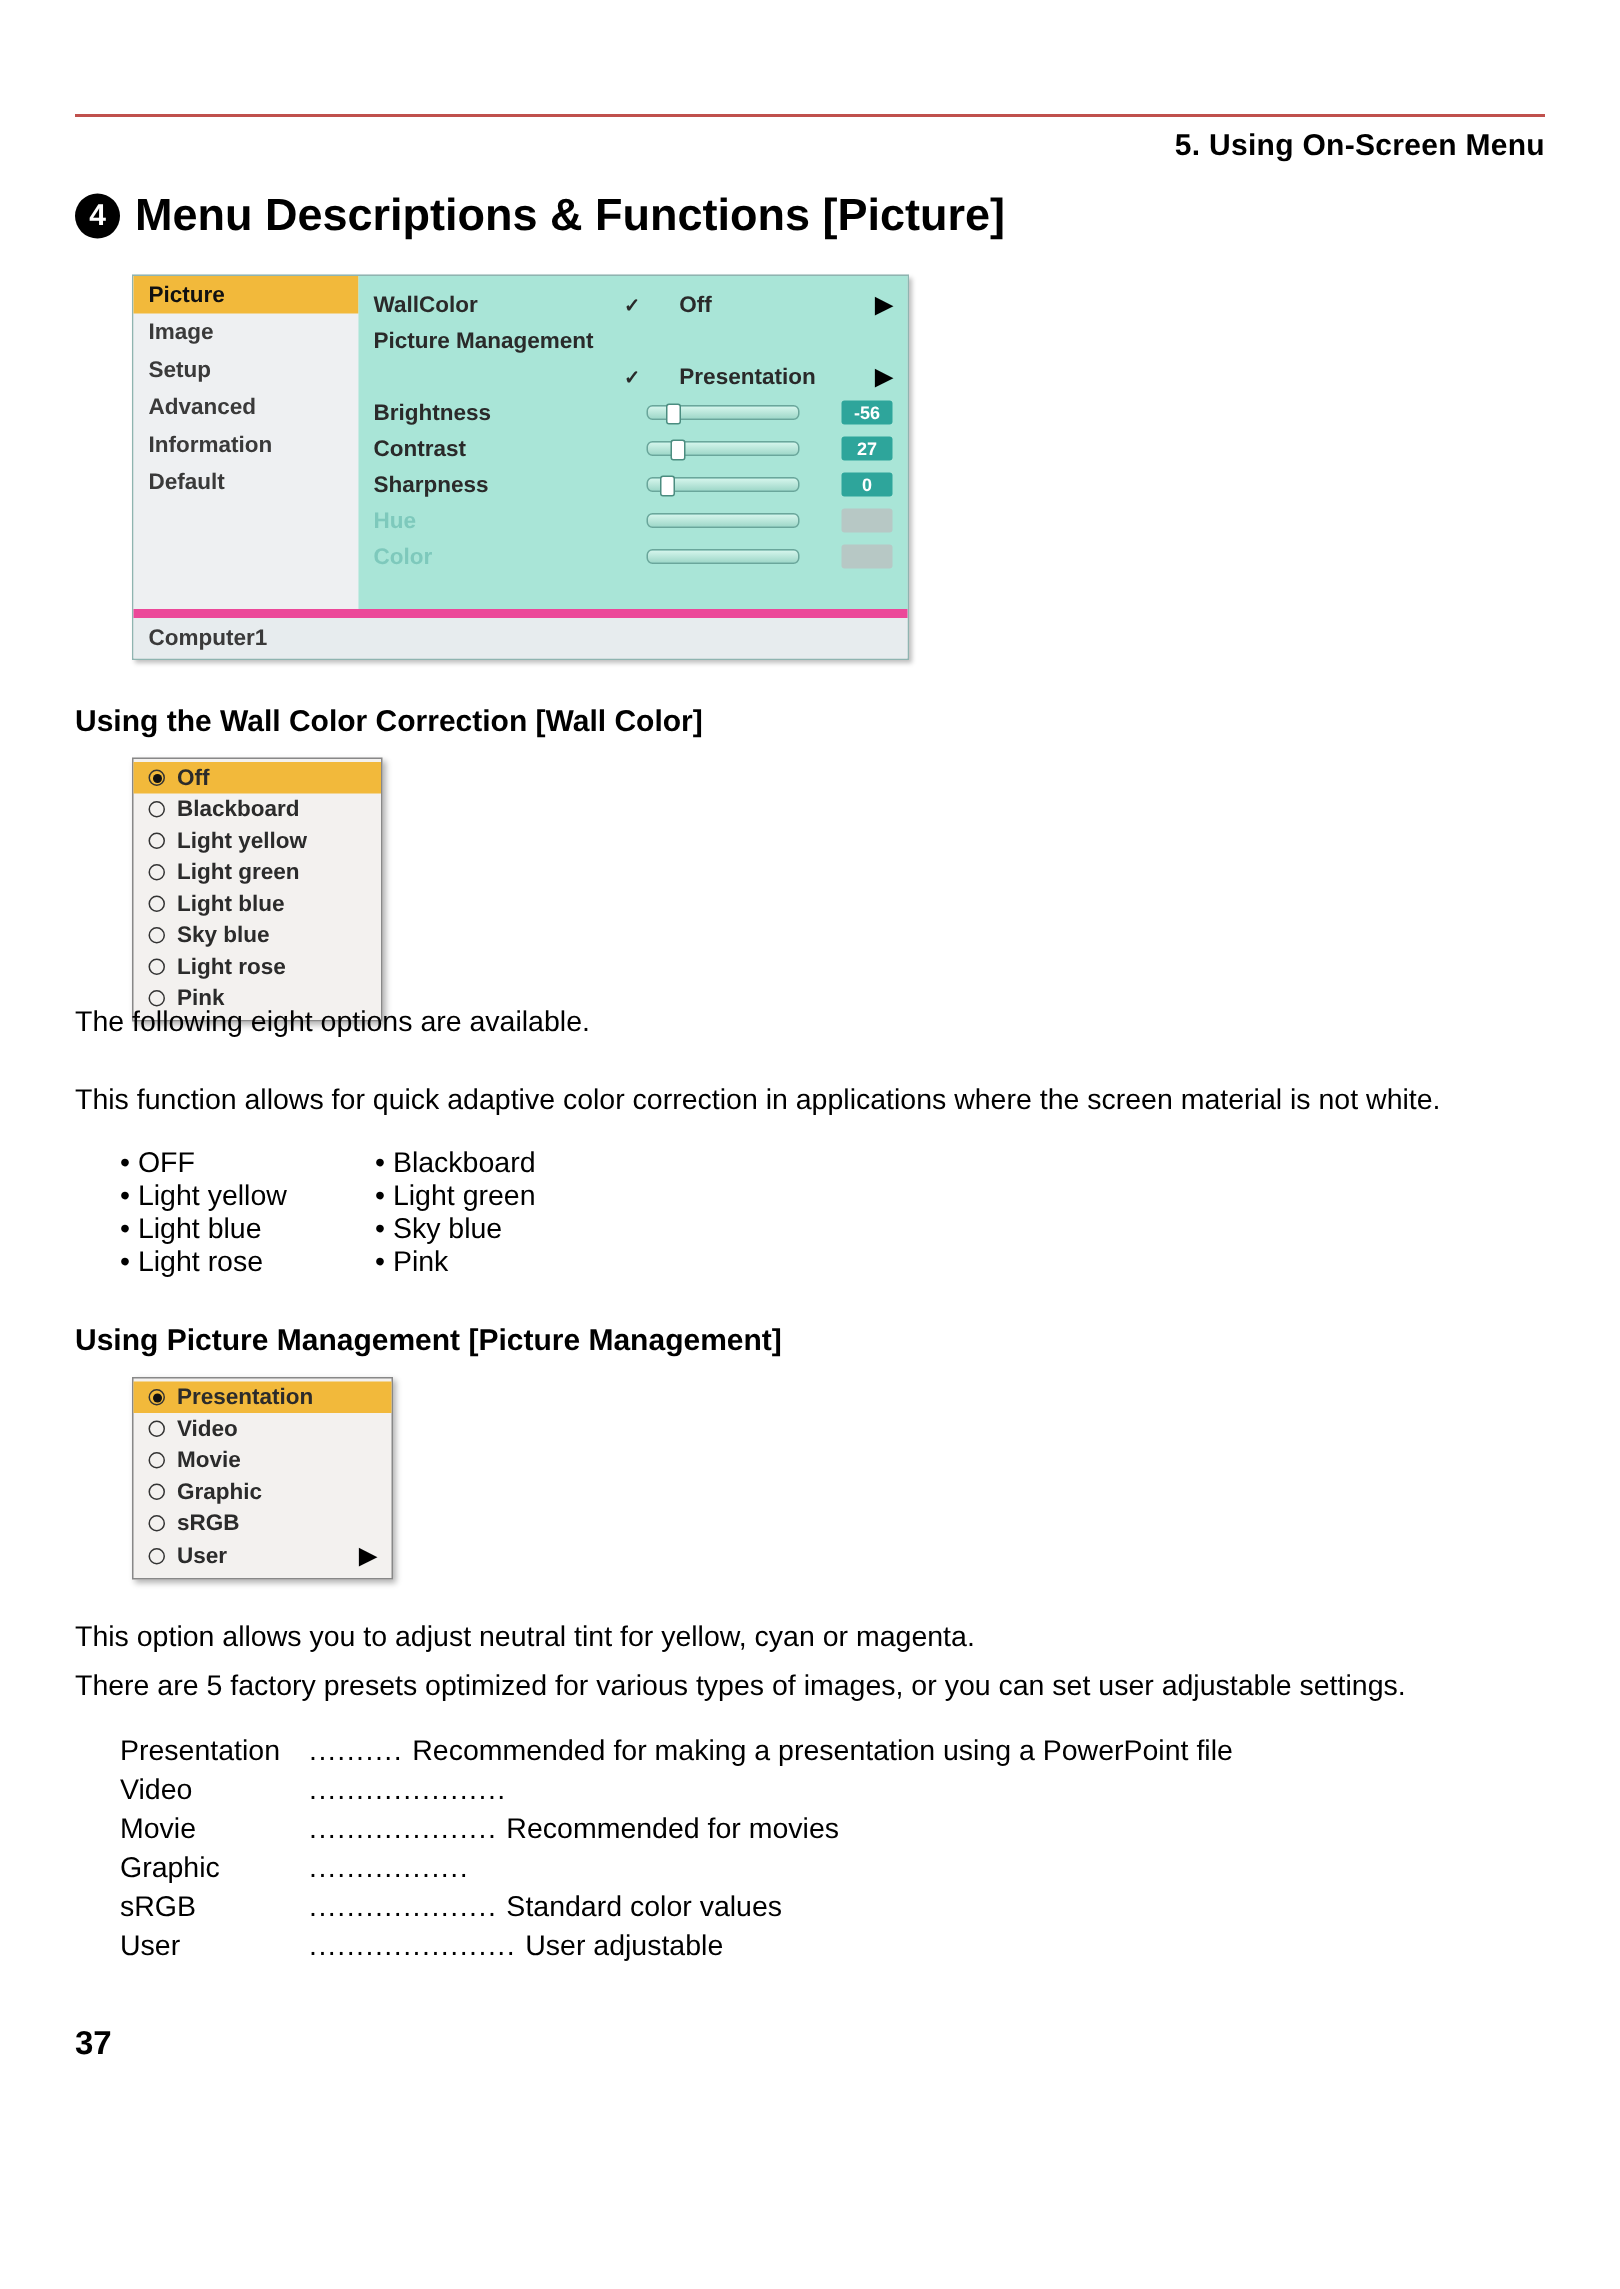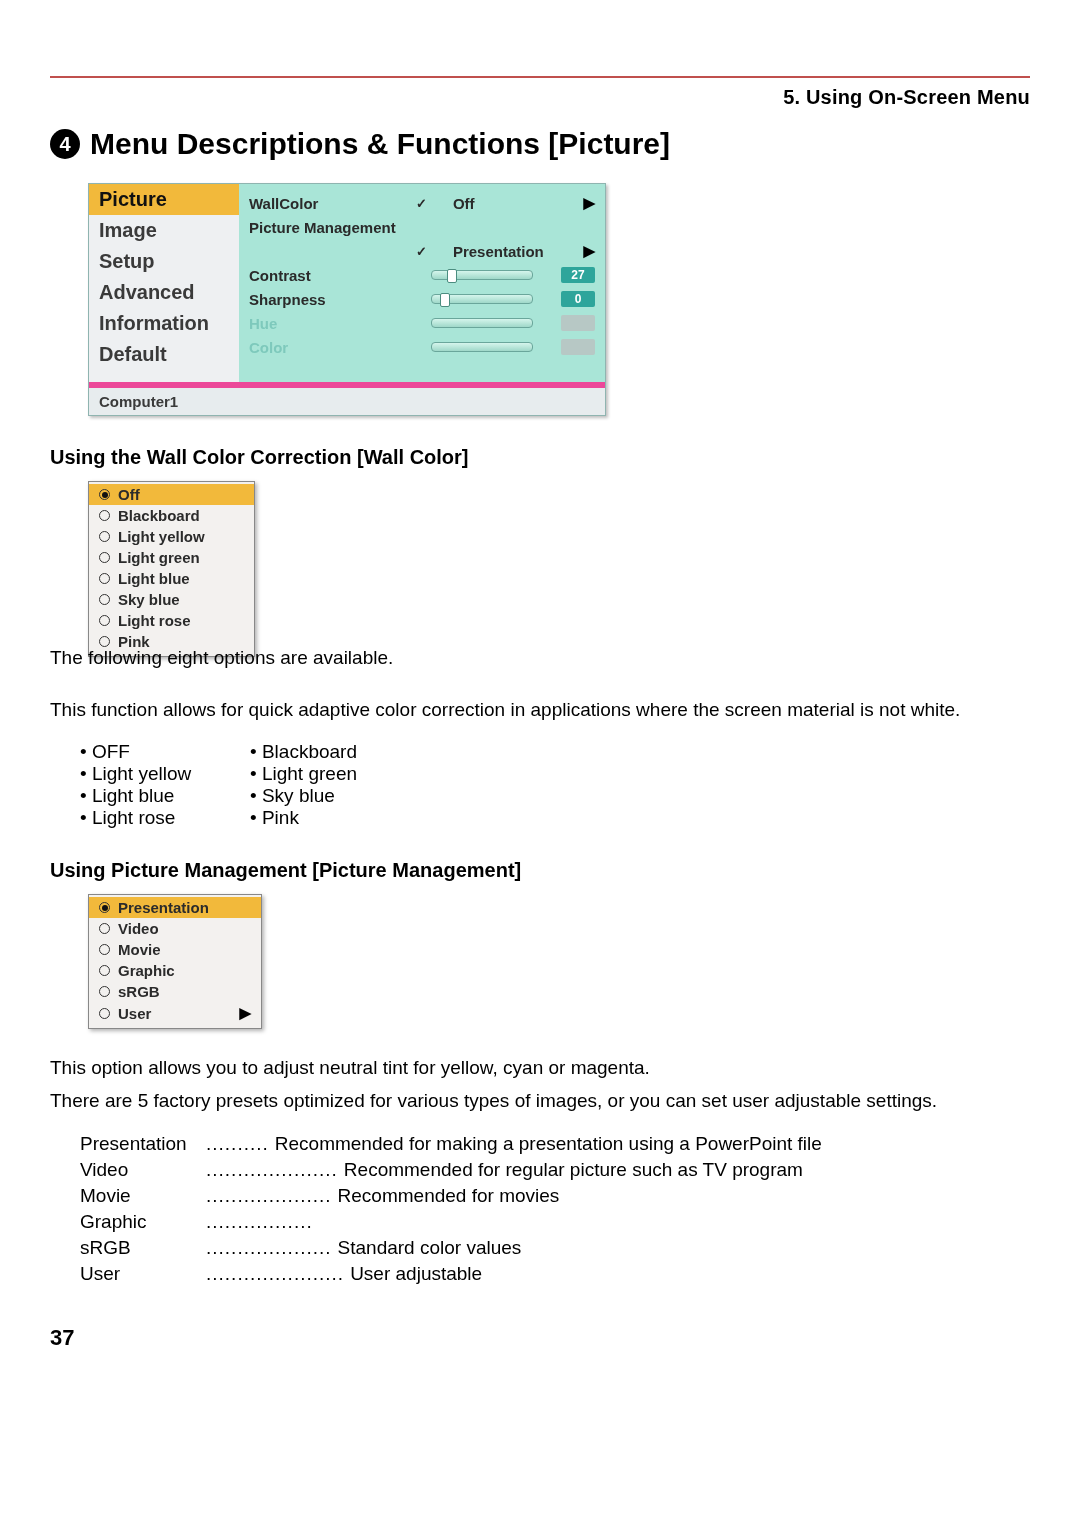--- a/index.html
+++ b/index.html
@@ -8,21 +8,21 @@
   .chap-head{text-align:right;font-weight:900;font-size:20px;letter-spacing:.2px;margin-bottom:18px;font-family:Arial Black,Arial,sans-serif;}
   .h1{font-weight:900;font-size:30px;margin:6px 0 22px 0;font-family:Arial Black,Arial,sans-serif;display:flex;align-items:center;gap:10px;}
   .h1 .num{display:inline-flex;width:30px;height:30px;border-radius:50%;background:#000;color:#fff;align-items:center;justify-content:center;font-size:20px;font-weight:900;font-family:Arial,sans-serif;}
   .h2{font-weight:900;font-size:20px;margin:30px 0 12px 0;font-family:Arial Black,Arial,sans-serif;}
   .body{font-size:19px;line-height:1.35;}
   .pagenum{font-weight:900;font-size:22px;margin-top:40px;font-family:Arial Black,Arial,sans-serif;}
 
   
   .osd{width:516px;border:1px solid #8fb4b0;box-shadow:2px 2px 3px rgba(0,0,0,.25);background:#e7ecee;margin-left:38px;margin-bottom:8px;}
   .osd-top{display:flex;}
-  .menu-col{width:150px;background:#eef0f2;font-weight:700;font-size:20px;color:#3a3a3a;}
+  .menu-col{width:150px;background:#eef0f2;font-weight:700;font-size:15px;color:#3a3a3a;}
   .menu-col div{padding:4px 10px;}
   .menu-col .sel{background:#f2b93b;color:#111;}
   .panel{flex:1;background:#a9e5d7;padding:6px 10px 22px 10px;font-weight:700;font-size:15px;color:#2a2a2a;}
   .row{display:flex;align-items:center;height:22px;margin:2px 0;gap:22px;}
   .row .lbl{width:145px;}
   .row .arrow{margin-left:auto;color:#000;}
   .row .check{font-size:13px;margin-right:4px;}
   .slider{flex:0 0 100px;height:8px;border:1px solid #6aa69b;border-radius:4px;background:linear-gradient(#d5f5ec,#9fd8c9);position:relative;margin-left:auto;}
   .slider .knob{position:absolute;top:-2px;width:8px;height:12px;background:#fff;border:1px solid #4b8d80;border-radius:2px;}
   .valbox{width:34px;height:16px;background:#2ea59b;color:#fff;font-size:12px;display:flex;align-items:center;justify-content:center;border-radius:2px;margin-left:6px;}
@@ -81,20 +81,27 @@
         <div class="row">
           <span class="lbl" style="width:auto">Picture Management</span>
         </div>
         <div class="row">
           <span class="lbl"></span>
           <span class="check">✓</span>
           <span>Presentation</span>
           <span class="arrow">▶</span>
         </div>
         <div class="row">
+          <span class="lbl">Brightness</span>
+          <span class="slider">
+              <span class="knob" style="left:12%"></span>
+            </span>
+          <span class="valbox">-56</span>
+        </div>
+        <div class="row">
           <span class="lbl">Contrast</span>
           <span class="slider">
               <span class="knob" style="left:15%"></span>
             </span>
           <span class="valbox">27</span>
         </div>
         <div class="row">
           <span class="lbl">Sharpness</span>
           <span class="slider">
               <span class="knob" style="left:8%"></span>
@@ -206,21 +213,20 @@
 
   <div class="deflist">
     <div class="r">
         <span class="t">Presentation</span>
         <span class="dots">..........</span>
         <span class="d">Recommended for making a presentation using a PowerPoint file</span>
       </div>
     <div class="r">
         <span class="t">Video</span>
         <span class="dots">.....................</span>
-        <span class="d">Recommended for regular picture such as TV program</span>
       </div>
     <div class="r">
         <span class="t">Movie</span>
         <span class="dots">....................</span>
         <span class="d">Recommended for movies</span>
       </div>
     <div class="r">
         <span class="t">Graphic</span>
         <span class="dots">.................</span>
       </div>

